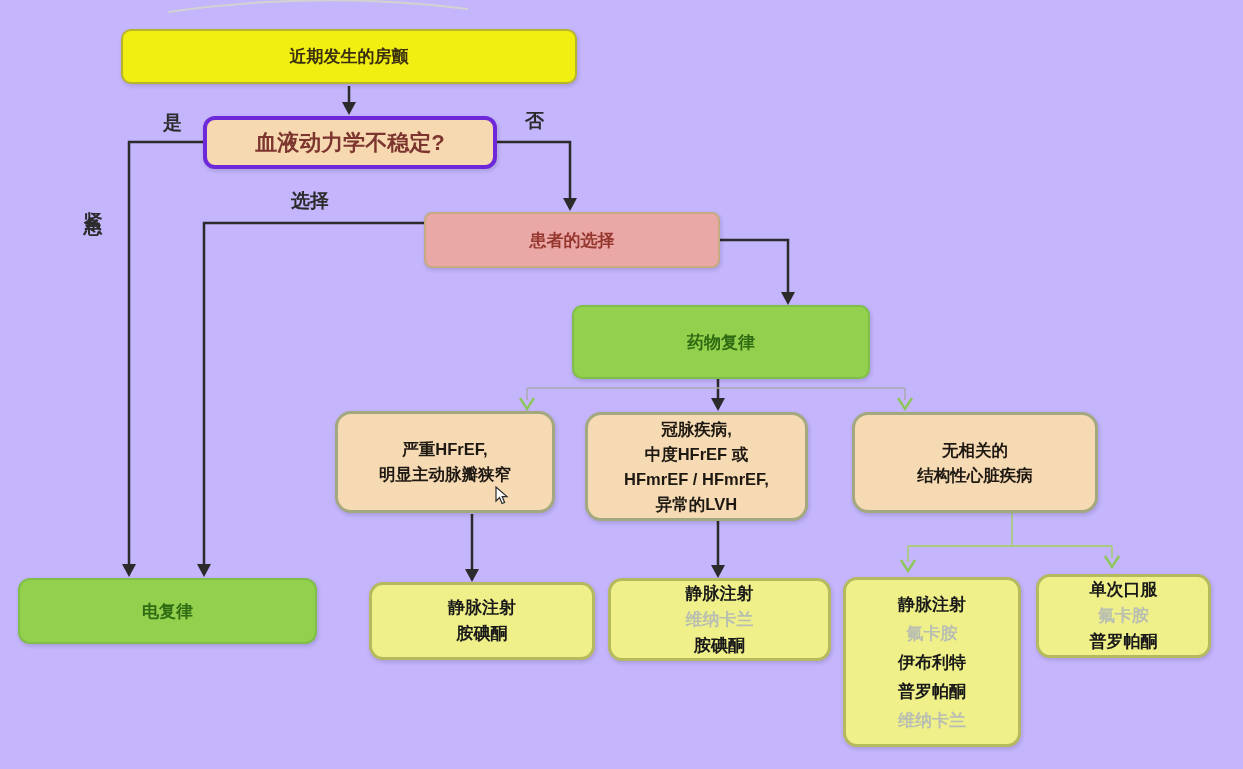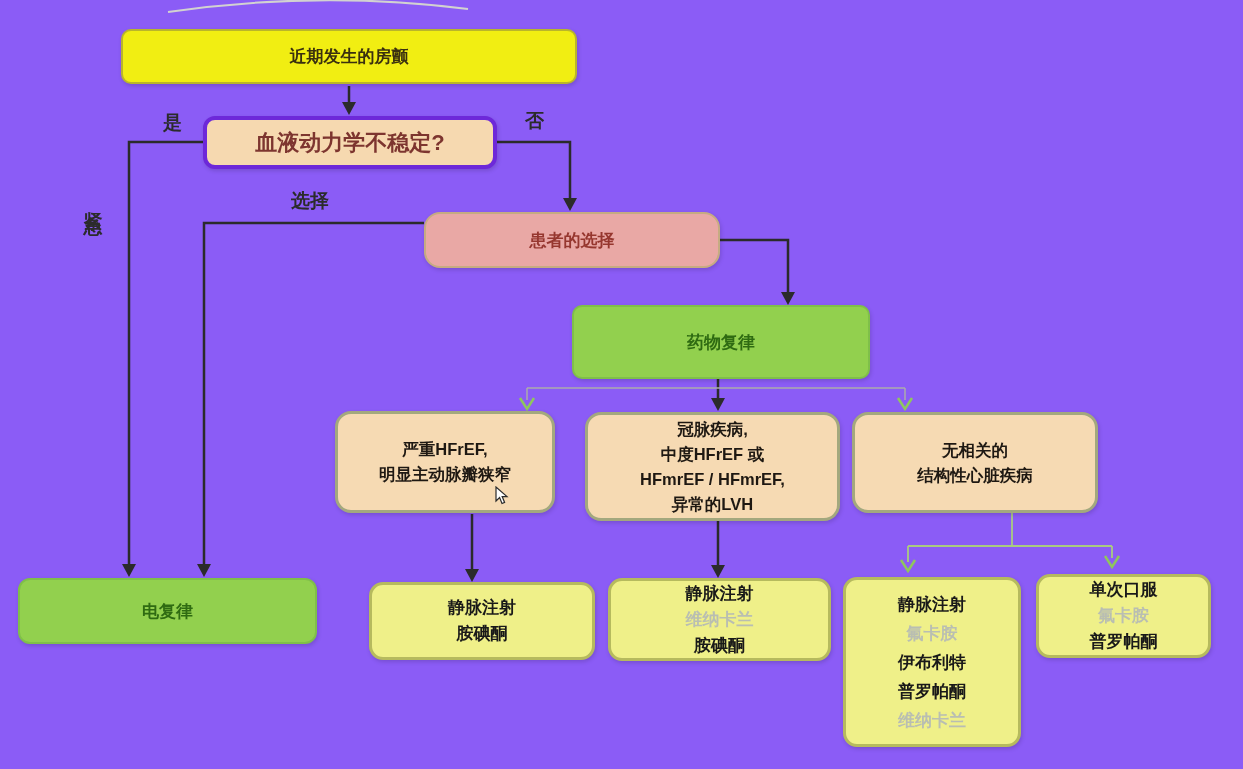--- a/index.html
+++ b/index.html
@@ -1,27 +1,27 @@
 <!DOCTYPE html>
 <html><head>
 <meta charset="utf-8">
 <style>
   html,body{margin:0;padding:0;background:#e8e8e6;}
   #stage{
-    position:relative;width:1243px;height:769px;background:#8b5cf6;
+    position:relative;width:1243px;height:769px;background:#c4b5fd;
     overflow:hidden;font-family:"Liberation Sans", sans-serif;
   }
   .box{
     position:absolute;display:flex;flex-direction:column;align-items:center;
     justify-content:center;text-align:center;box-sizing:border-box;
     box-shadow:1px 2px 4px rgba(0,0,0,0.15);font-weight:bold;
   }
   .b-yellow{background:#f1ee12;border:2px solid #b9b52b;border-radius:10px;color:#3a300f;font-size:17px;}
   .b-tan{background:#f6d9b0;border:4px solid #6d28d9;border-radius:12px;color:#7d352f;font-size:22px;}
-  .b-pink{background:#e9a8a5;border:2px solid #c6ab82;border-radius:16px;color:#96372f;font-size:17px;}
+  .b-pink{background:#e9a8a5;border:2px solid #c6ab82;border-radius:8px;color:#96372f;font-size:17px;}
   .b-green{background:#92d04e;border:2px solid #7fbf49;border-radius:10px;color:#2f6b12;font-size:17px;}
   .b-cond{background:#f6dab3;border:3px solid #a3a87e;border-radius:16px;color:#1e1812;font-size:16.5px;line-height:25px;}
   .b-res{background:#eff089;border:3px solid #b6ba5e;border-radius:14px;color:#191919;font-size:17px;line-height:26px;}
   .b-res.tall{line-height:29px;}
   .muted{color:#b9beb2;}
   .edge-label{
     position:absolute;font-size:19px;font-weight:600;color:#2b2b2b;
   }
   .vertical{writing-mode:vertical-rl;letter-spacing:4px;}
   svg.overlay{position:absolute;left:0;top:0;z-index:1;}
@@ -98,21 +98,21 @@
 
   <div class="box b-green" style="left:18px;top:578px;width:299px;height:66px;border-radius:12px">
     <span>电复律</span>
   </div>
 
   <div class="box b-cond" style="left:335px;top:411px;width:220px;height:102px">
     <div>严重HFrEF,</div>
     <div>明显主动脉瓣狭窄</div>
   </div>
 
-  <div class="box b-cond" style="left:585px;top:412px;width:255px;height:109px">
+  <div class="box b-cond" style="left:585px;top:412px;width:223px;height:109px">
     <div>冠脉疾病,</div>
     <div>中度HFrEF 或</div>
     <div>HFmrEF / HFmrEF,</div>
     <div>异常的LVH</div>
   </div>
 
   <div class="box b-cond" style="left:852px;top:412px;width:246px;height:101px">
     <div>无相关的</div>
     <div>结构性心脏疾病</div>
   </div>

